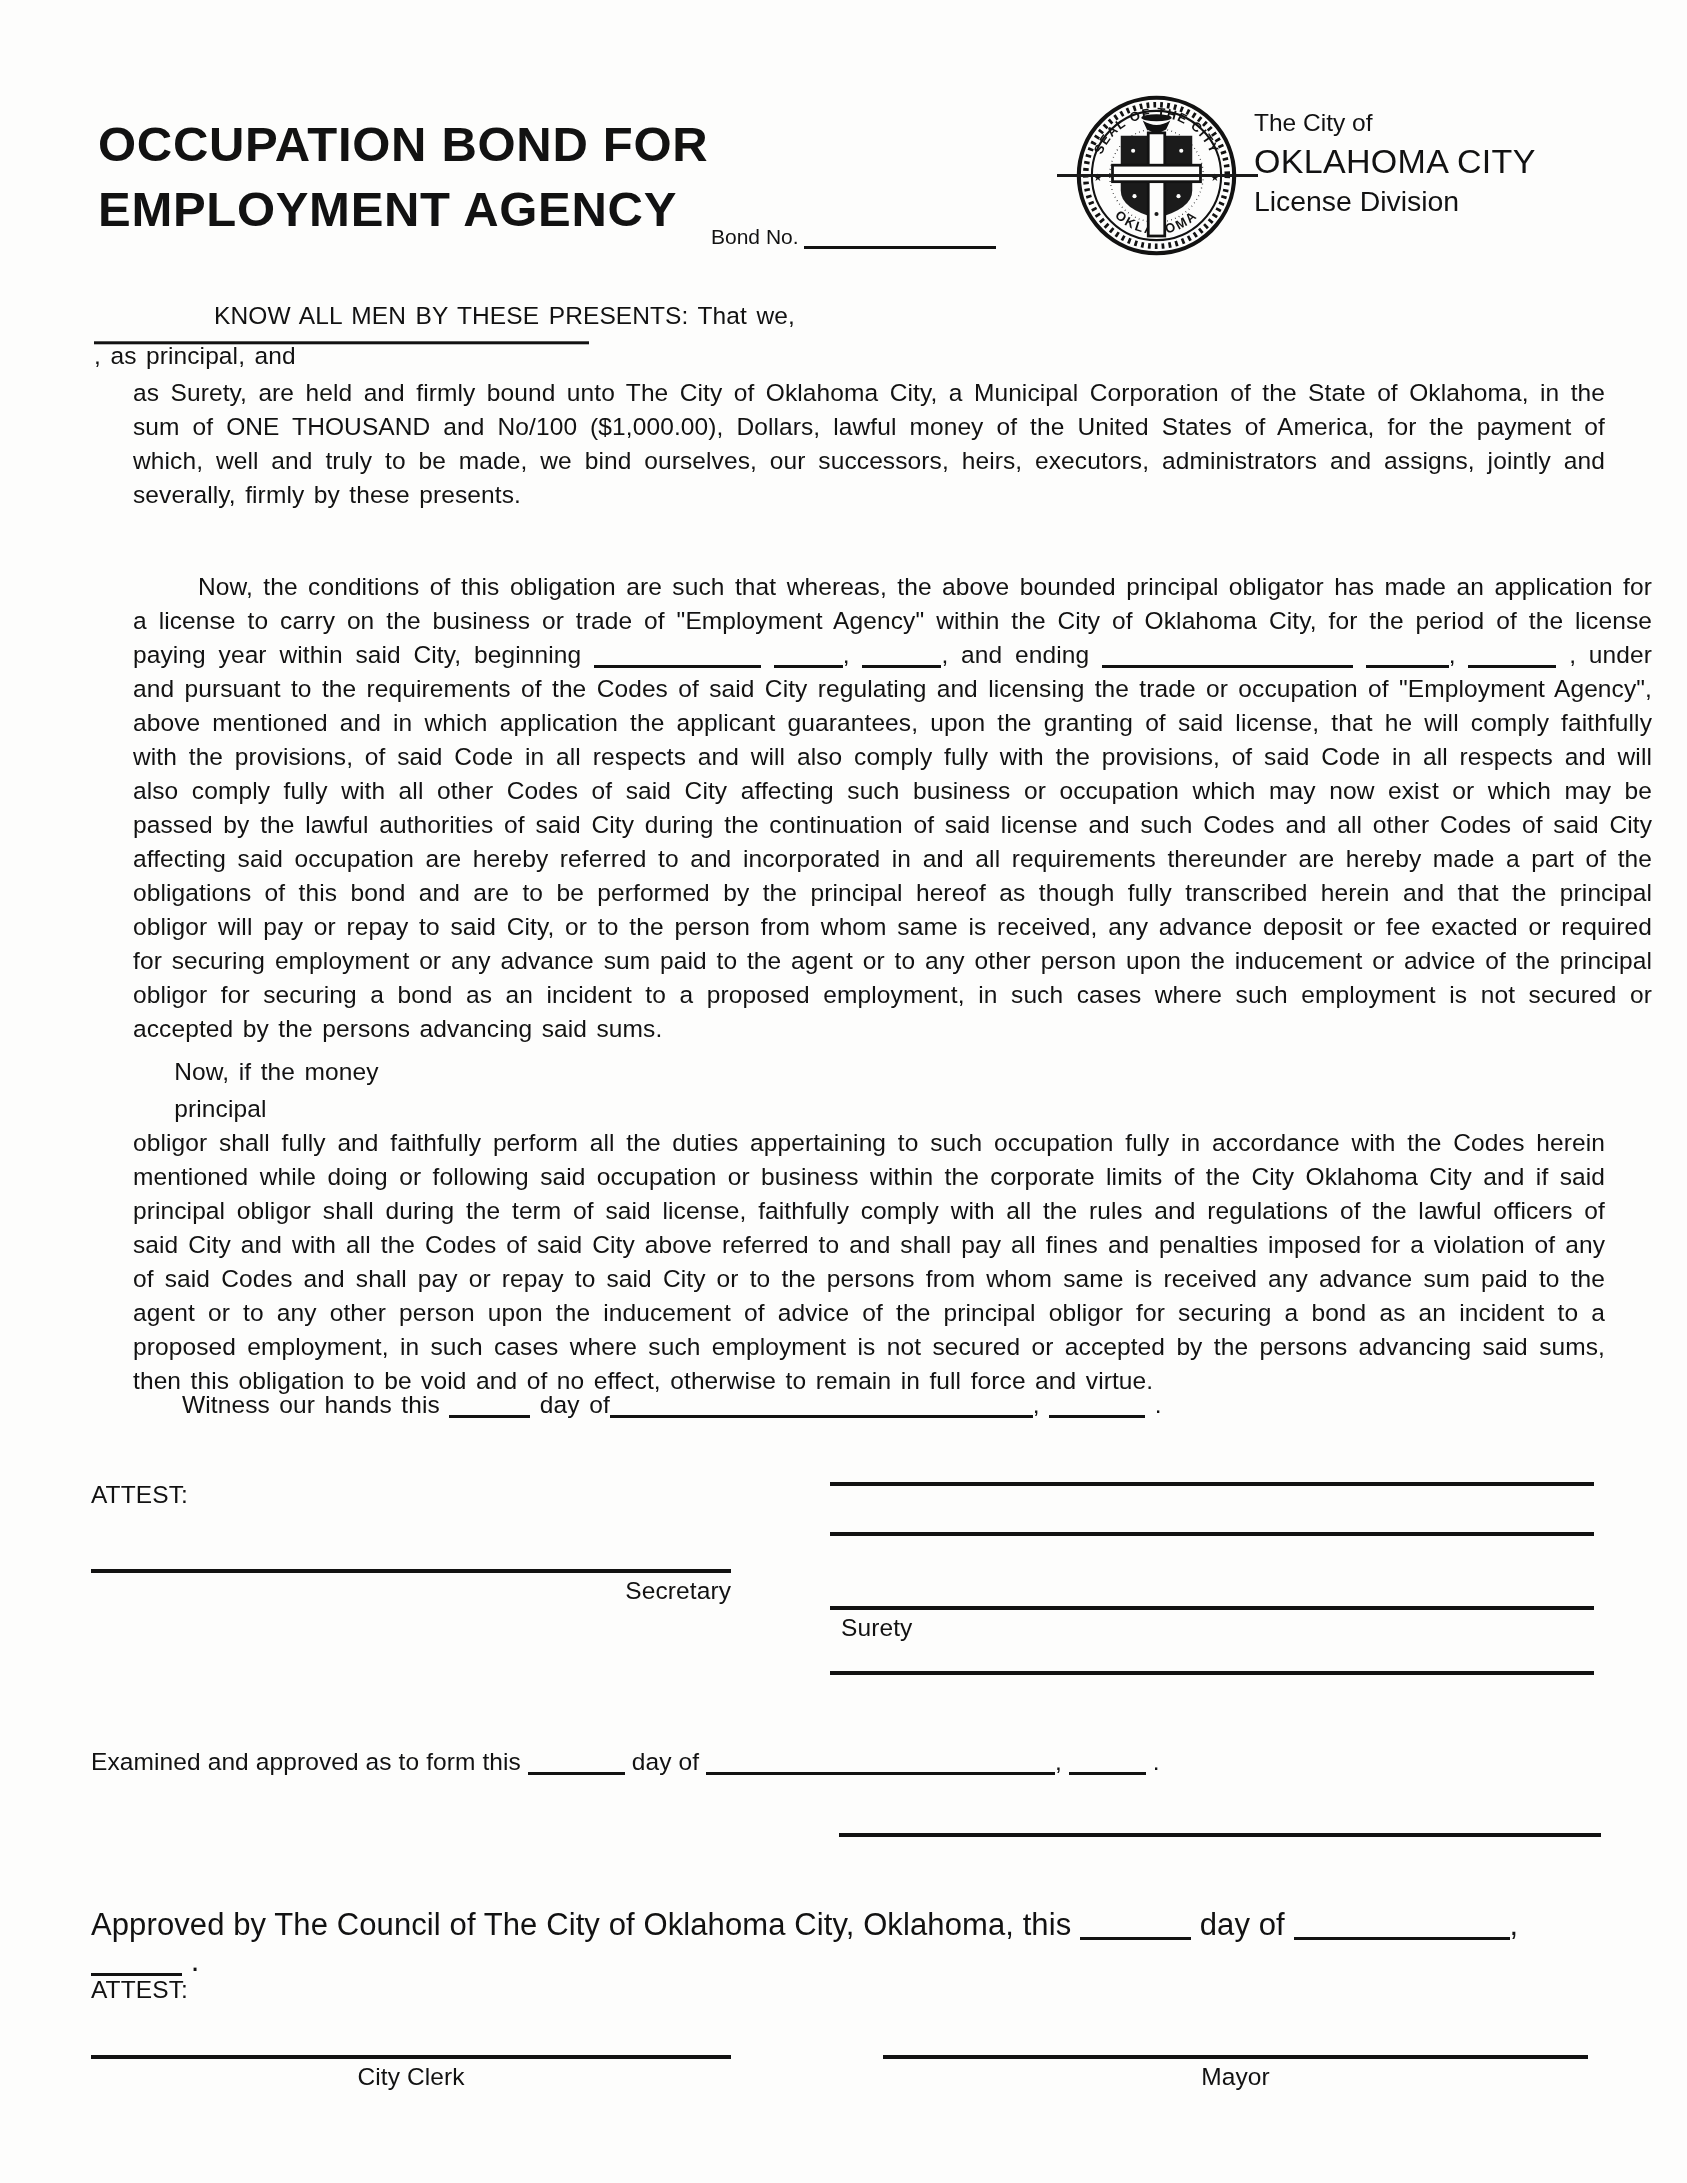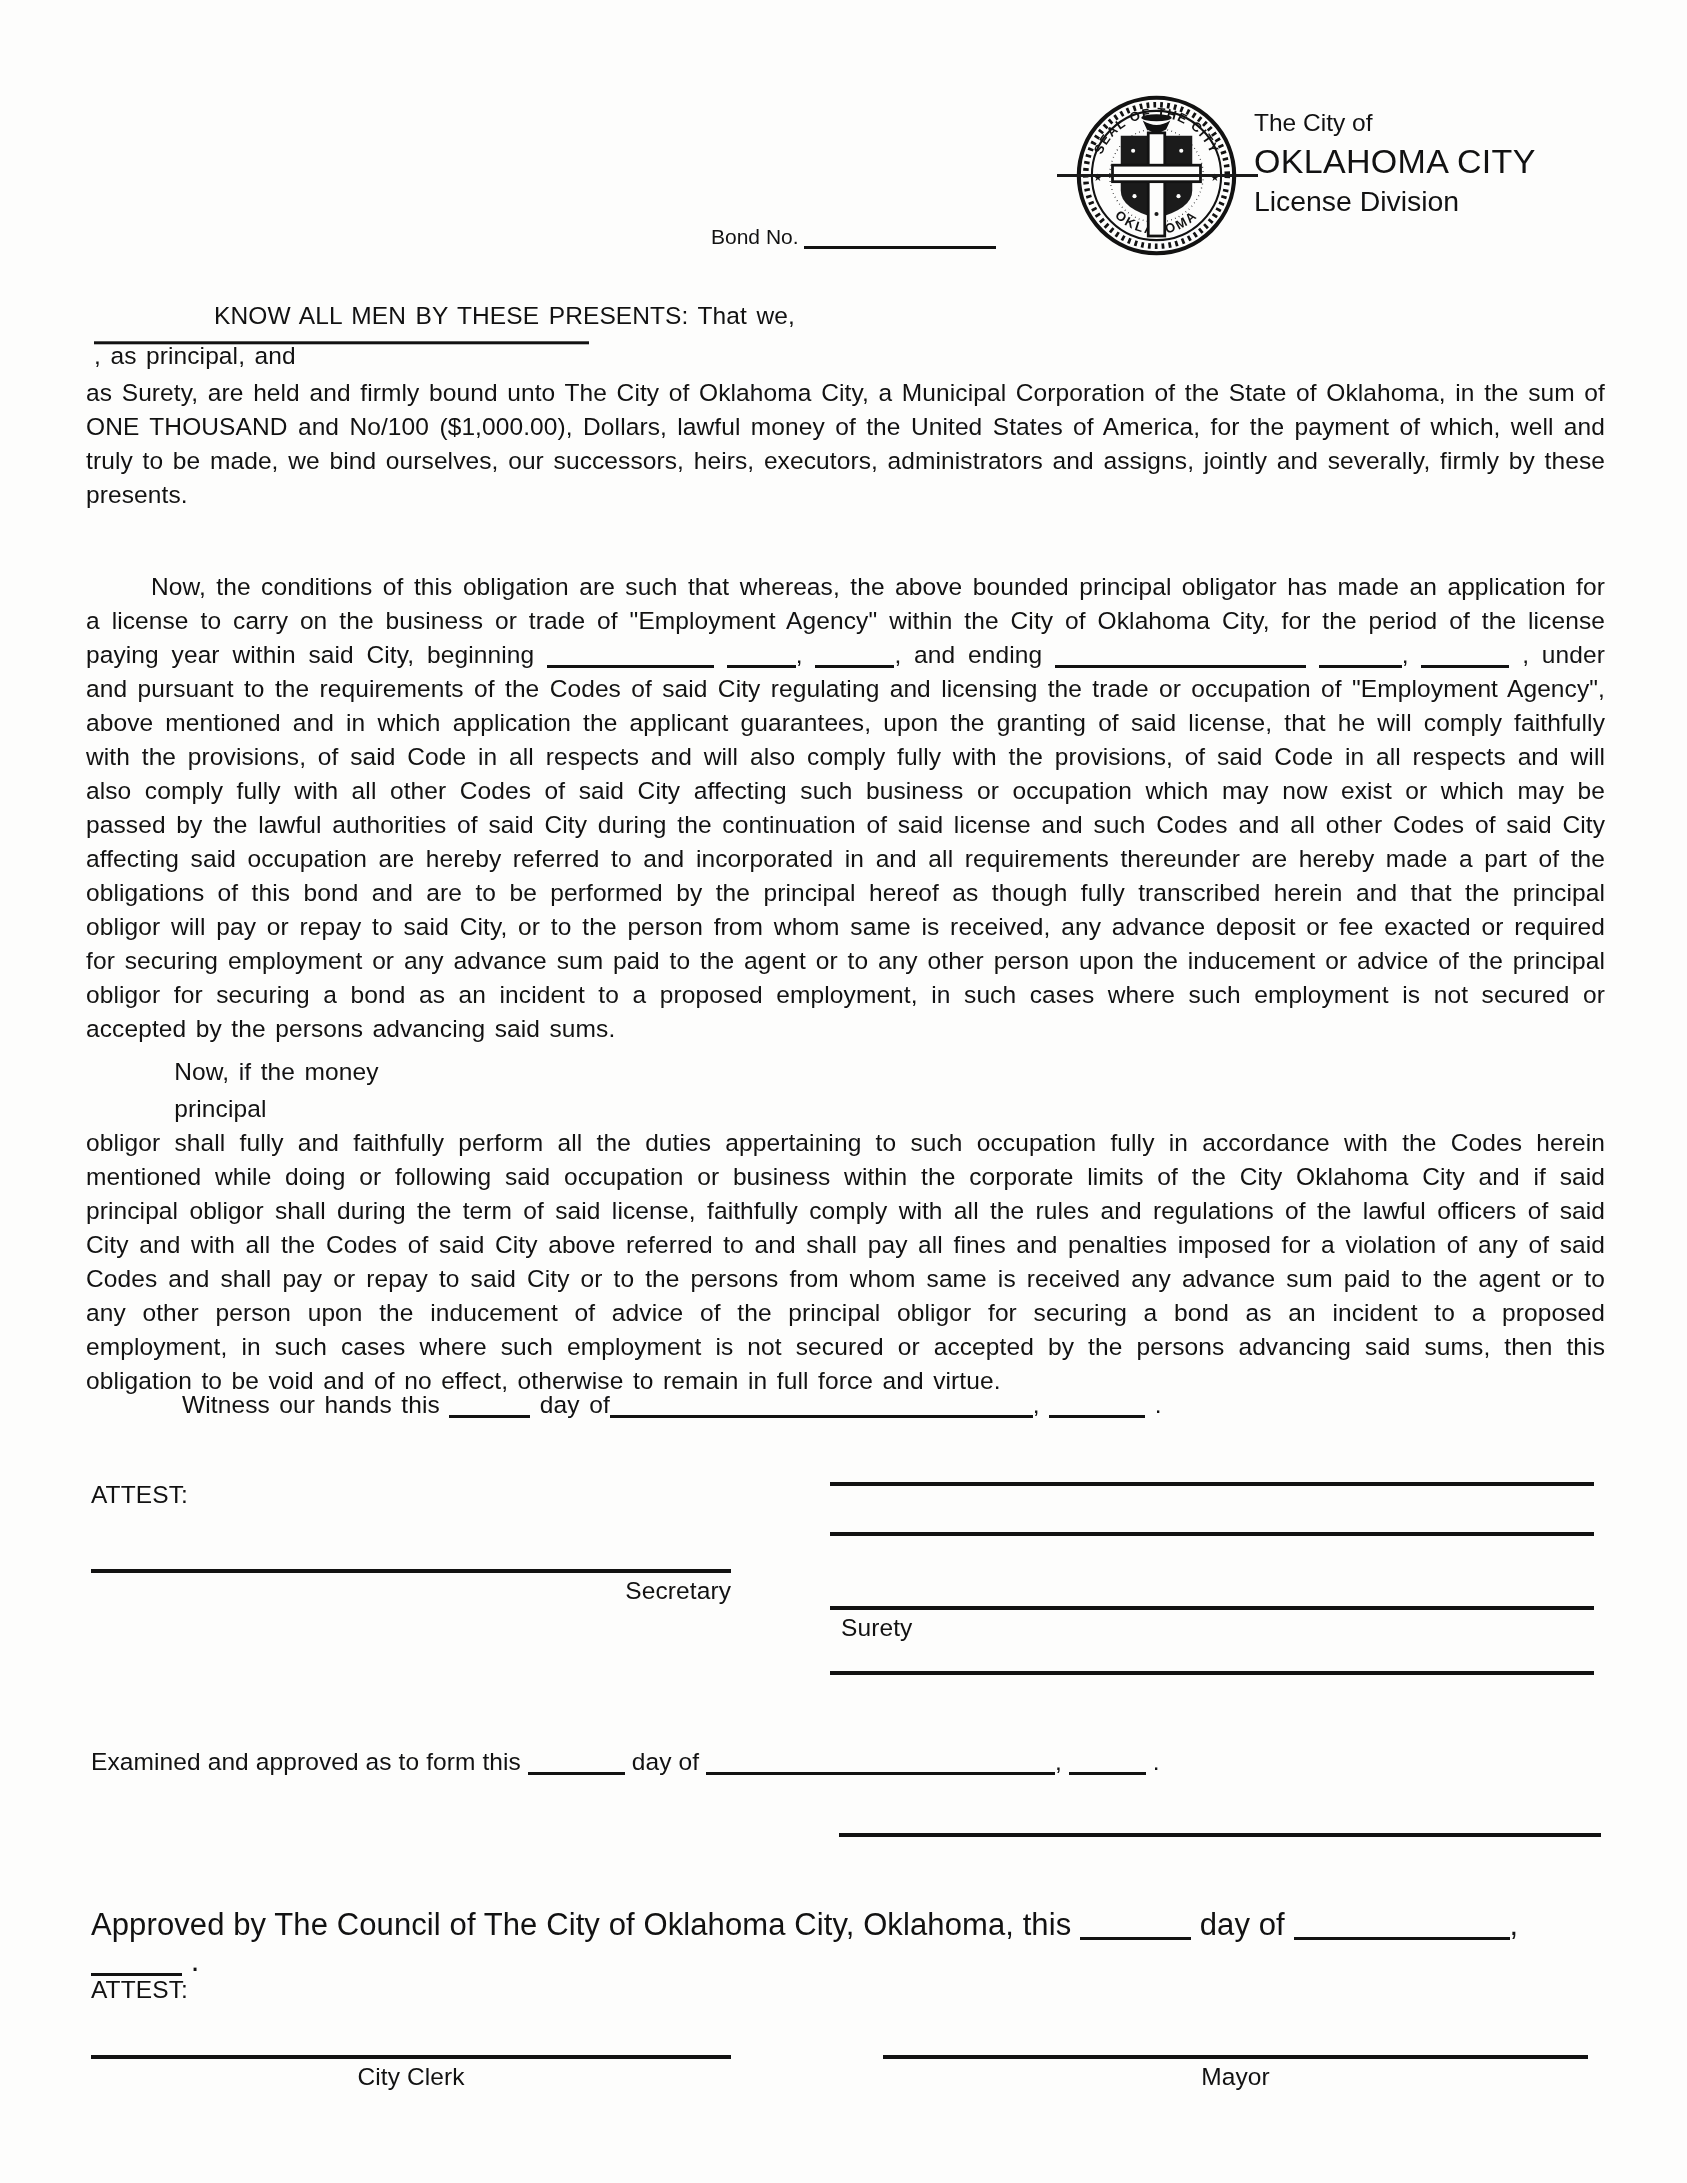--- a/index.html
+++ b/index.html
@@ -14,21 +14,21 @@
   #org{left:1254px;top:107px;}
   #org .l1{font-size:24.5px;line-height:32px;}
   #org .l2{font-size:34px;font-weight:400;line-height:44px;letter-spacing:0.3px;}
   #org .l3{font-size:28.4px;line-height:36px;}
   #seal{left:1074px;top:93px;}
   #scanline{left:1057px;top:174px;width:201px;height:2.6px;background:#1a1a1a;}
 
   
   .para{position:absolute;left:86px;width:1519px;font-size:24.5px;line-height:34px;
         word-spacing:2.6px;letter-spacing:0.1px;}
-  .just{text-align:justify;}
+  .just{text-align:justify;margin-left:47px;}
   .flexline{display:flex;align-items:baseline;flex-direction:column;}
   .flexline .seg-text{white-space:pre;}
   .blank{display:inline-block;height:0;border-bottom:3.3px solid #121212;vertical-align:-5.3px;}
   .flexline .blank{transform:translateY(5.3px);}
   .grow{flex:1 1 auto;}
   #p1l1{padding-left:95px;}
   #p1l1 .grow{margin-left:33px;margin-right:34px;}
   #p1l2 .grow{margin-left:8px;margin-right:34px;}
   #para1{top:299px;}
   #para2{top:570px;text-indent:65px;}
@@ -56,20 +56,24 @@
   #clerkline{left:91px;top:2055px;width:640px;}
   #clerk-label{left:91px;top:2063px;width:640px;text-align:center;}
   #mayorline{left:883px;top:2055px;width:705px;}
   #mayor-label{left:883px;top:2063px;width:705px;text-align:center;}
 </style>
 </head>
 <body>
 
 <div class="page">
 
+  <div class="abs" id="title">
+    <div>OCCUPATION BOND FOR</div>
+    <div>EMPLOYMENT AGENCY</div>
+  </div>
 
   <div class="abs" id="bondno">
     <span>Bond No.</span>
     <span class="blank"></span>
   </div>
 
   <div class="abs" id="seal">
     <svg width="165" height="165" viewBox="0 0 240 240">
       <circle cx="120" cy="120" r="113" fill="none" stroke="#121212" stroke-width="6"></circle>
       <circle cx="120" cy="120" r="103" fill="none" stroke="#121212" stroke-width="8" stroke-dasharray="4 6"></circle>

